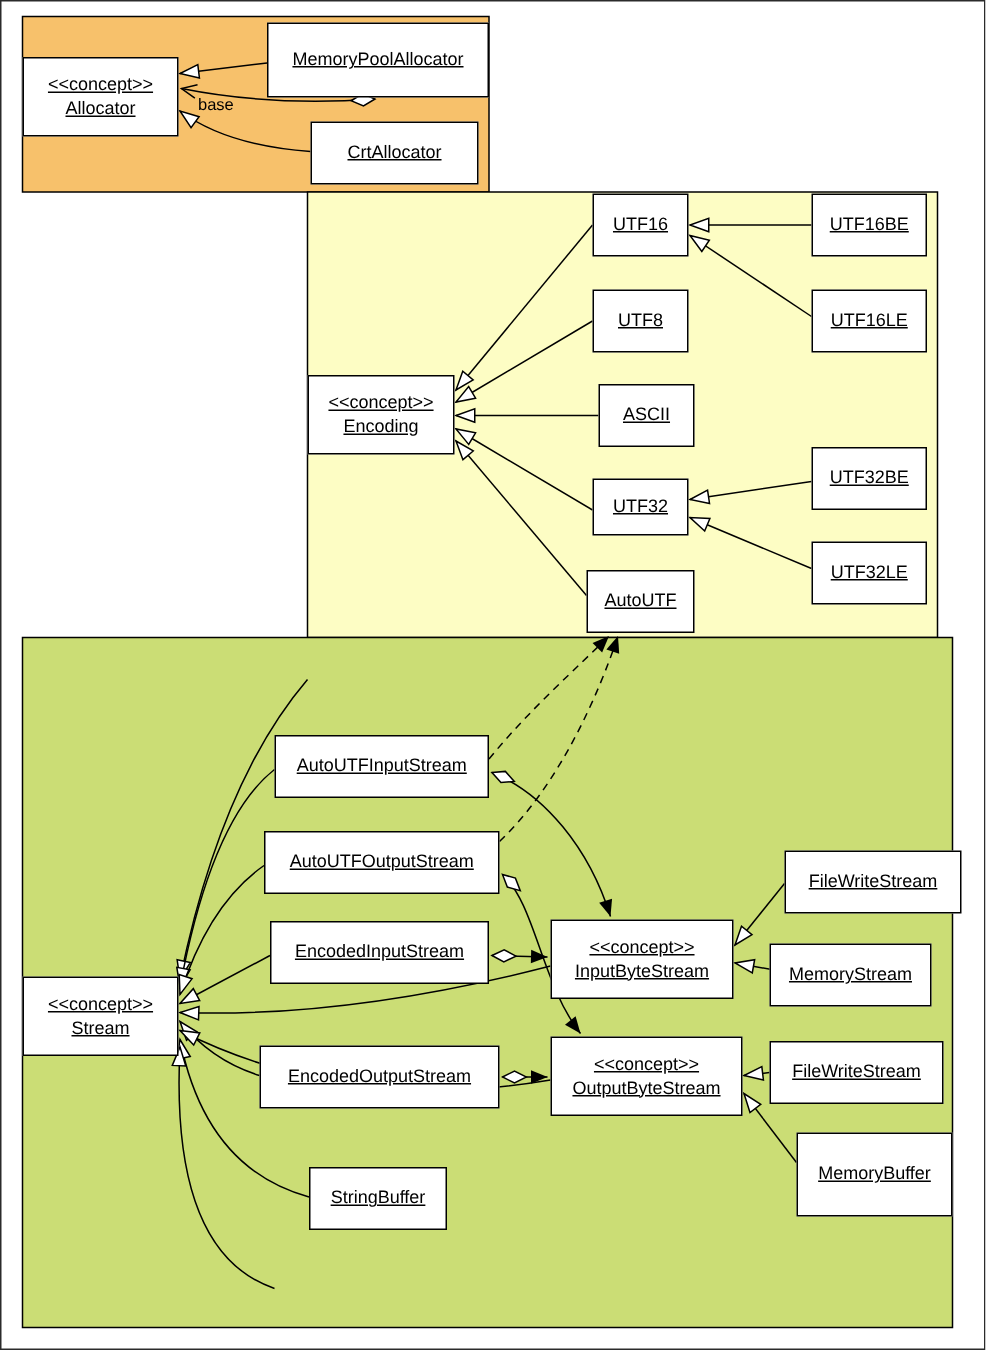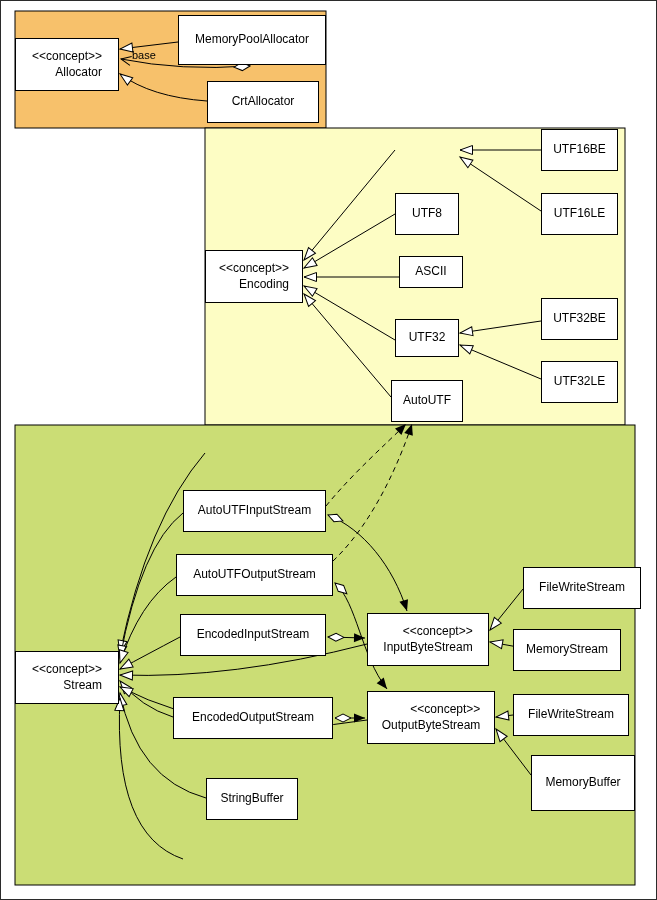--- a/index.html
+++ b/index.html
@@ -12,28 +12,29 @@
     font-family:"Liberation Sans","DejaVu Sans",sans-serif;
     overflow:hidden;
   }
   svg.layer { position:absolute; left:0; top:0; }
   .node {
     position:absolute;
     background:#ffffff;
     border:1px solid #000000;
     box-sizing:border-box;
     display:flex; align-items:center; justify-content:center;
-    text-align:right;
+    text-align:center;
     font-size:12px; line-height:1.3; color:#000000;
     white-space:pre-line;
     padding:1px 2px;
+    text-decoration:underline;
   }
   .edge-label {
     position:absolute;
-    font-size:11px; color:#000000;
+    font-size:11px; color:#000000;margin-top:15px;
   }
 </style>
 </head>
 <body>
 
 <div class="canvas">
 
   <svg class="layer" width="657" height="900" viewBox="0 0 657 900">
     <defs>
       <marker id="mTri" markerUnits="userSpaceOnUse" markerWidth="16" markerHeight="14" refX="14" refY="6" orient="auto">
@@ -95,22 +96,23 @@
     </g>
   </svg>
 
   <div class="node" style="left:14px;top:37px;width:104px;height:53px">&lt;&lt;concept&gt;&gt;
 Allocator</div>
   <div class="node" style="left:177px;top:14px;width:148px;height:50px">MemoryPoolAllocator</div>
   <div class="node" style="left:206px;top:80px;width:112px;height:42px">CrtAllocator</div>
 
   <div class="node" style="left:204px;top:249px;width:98px;height:53px">&lt;&lt;concept&gt;&gt;
 Encoding</div>
+  <div class="node" style="left:394px;top:128px;width:64px;height:42px">UTF16</div>
   <div class="node" style="left:394px;top:192px;width:64px;height:42px">UTF8</div>
-  <div class="node" style="left:398px;top:255px;width:64px;height:32px">ASCII</div>
+  <div class="node" style="left:398px;top:255px;width:64px;height:42px">ASCII</div>
   <div class="node" style="left:394px;top:318px;width:64px;height:38px">UTF32</div>
   <div class="node" style="left:390px;top:379px;width:72px;height:42px">AutoUTF</div>
   <div class="node" style="left:540px;top:128px;width:77px;height:42px">UTF16BE</div>
   <div class="node" style="left:540px;top:192px;width:77px;height:42px">UTF16LE</div>
   <div class="node" style="left:540px;top:297px;width:77px;height:42px">UTF32BE</div>
   <div class="node" style="left:540px;top:360px;width:77px;height:42px">UTF32LE</div>
 
   <div class="node" style="left:14px;top:650px;width:104px;height:53px">&lt;&lt;concept&gt;&gt;
 Stream</div>
   <div class="node" style="left:182px;top:489px;width:143px;height:42px">AutoUTFInputStream</div>

